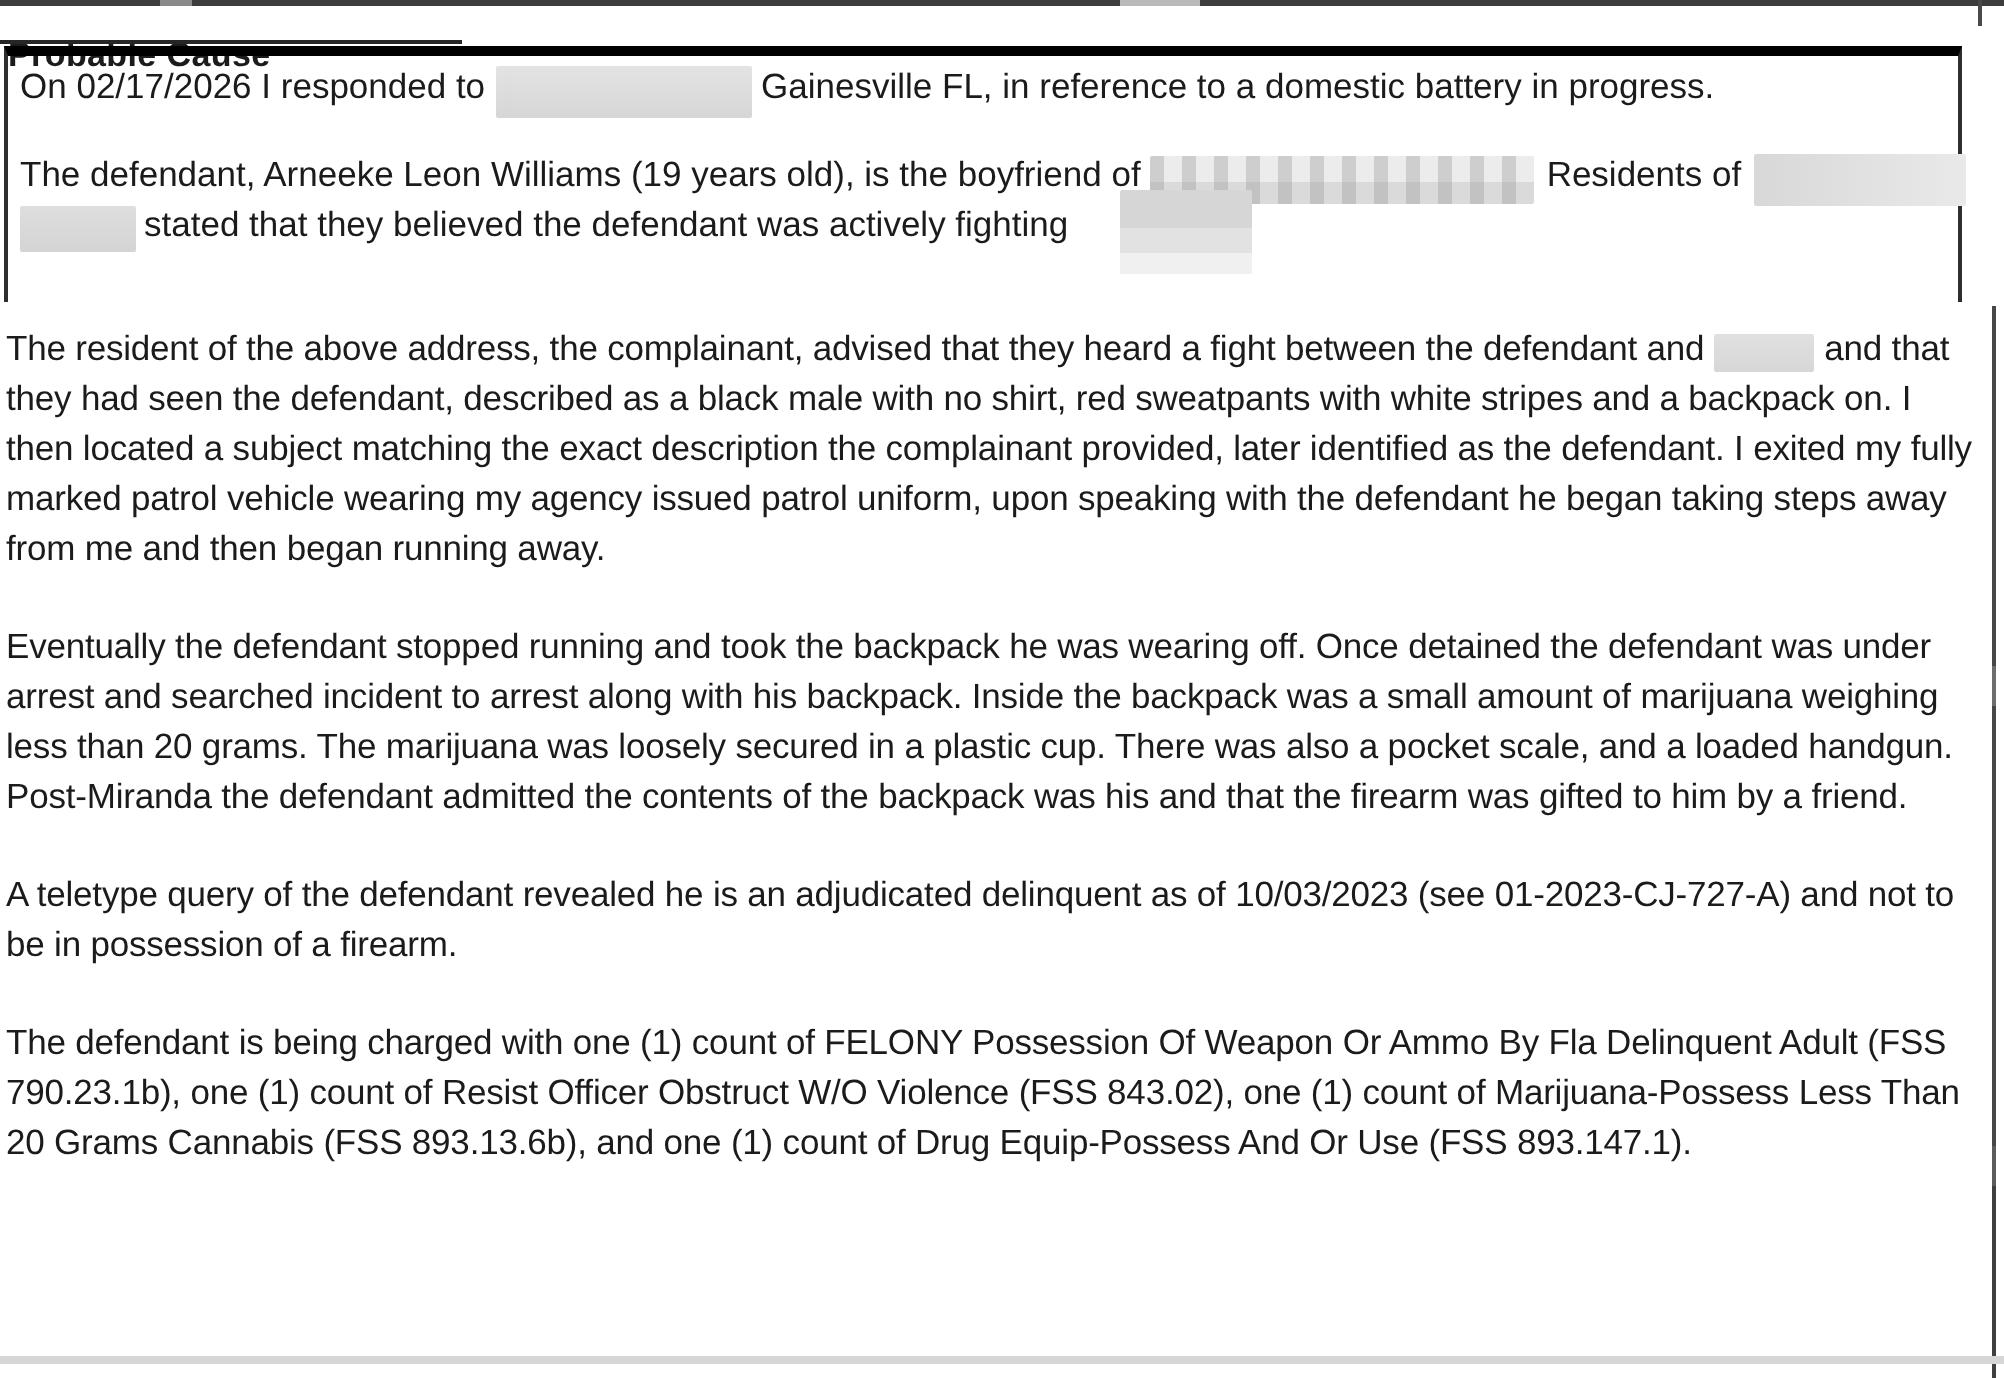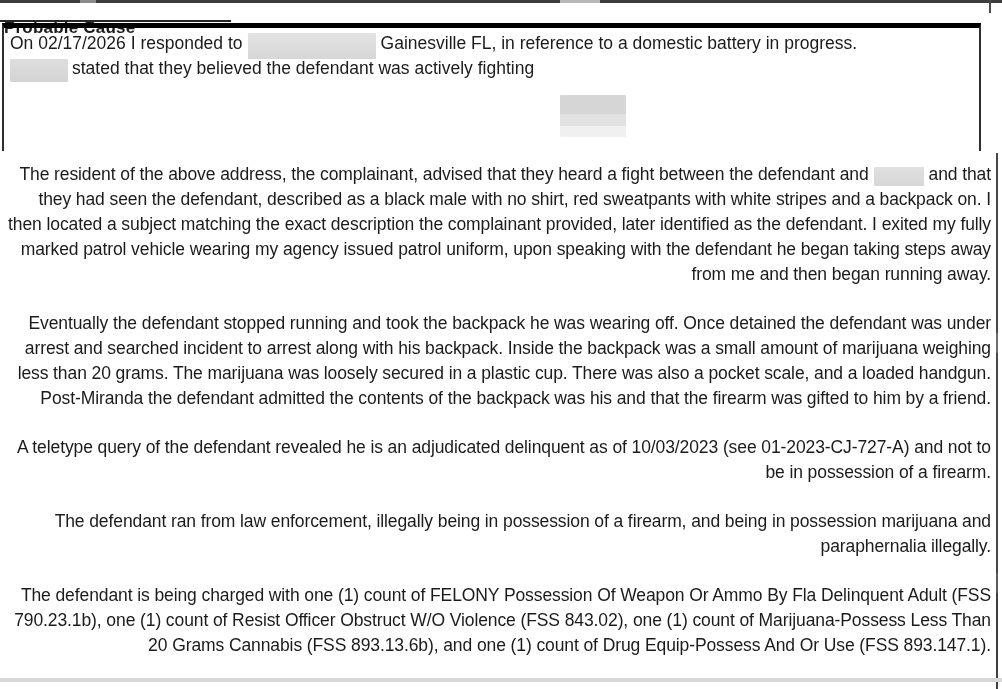--- a/index.html
+++ b/index.html
@@ -69,21 +69,21 @@
         background: linear-gradient(to bottom, #d6d6d6 45%, #e2e2e2 45% 75%, #f0f0f0 75%); }
   .r6 { width: 50px; height: 19px; margin: 0 5px -2px 5px;
         background: linear-gradient(to bottom, #e0e0e0, #d7d7d7); }
 
   
   .body-text {
     position: absolute; top: 162px; left: 3px; width: 988px;
     font-size: 17.5px; line-height: 25px;
     letter-spacing: -0.1px;
   }
-  .body-text p { margin: 0 0 24px 0; text-align: right; }
+  .body-text p { margin: 0 0 24px 0; }
 
   .right-rule {
     position: absolute; top: 153px; left: 996px; width: 2px; height: 536px;
     background: linear-gradient(to bottom,
       #474747 0 180px, #6d6d6d 180px 200px, #474747 200px 420px,
       #5c5c5c 420px 440px, #3f3f3f 440px 100%);
   }
   .bottom-rule {
     position: absolute; top: 678px; left: 0; width: 1002px; height: 4px;
     background: #d6d6d6;
@@ -97,32 +97,34 @@
   <div class="top-rule"></div>
   <div class="top-tick"></div>
 
   <h1 class="title">Probable Cause</h1>
   <div class="title-rule"></div>
 
   <div class="narrative-box">
     <p class="line-1">
       <span>On 02/17/2026 I responded to</span><span class="redact r1"></span><span>Gainesville FL, in reference to a domestic battery in progress.</span>
     </p>
+    <p class="line-a">
+      <span>The defendant, Arneeke Leon Williams (19 years old), is the boyfriend of</span><span class="redact r2"></span><span>Residents of</span><span class="redact r3"></span>
+    </p>
     <p class="line-b">
       <span class="redact r4"></span><span>stated that they believed the defendant was actively fighting</span>
     </p>
     <span class="redact r5"></span>
   </div>
 
   <div class="body-text">
     <p>
       <span>The resident of the above address, the complainant, advised that they heard a fight between the defendant and</span><span class="redact r6"></span><span>and that they had seen the defendant, described as a black male with no shirt, red sweatpants with white stripes and a backpack on. I then located a subject matching the exact description the complainant provided, later identified as the defendant. I exited my fully marked patrol vehicle wearing my agency issued patrol uniform, upon speaking with the defendant he began taking steps away from me and then began running away.</span>
     </p>
     <p>Eventually the defendant stopped running and took the backpack he was wearing off. Once detained the defendant was under arrest and searched incident to arrest along with his backpack. Inside the backpack was a small amount of marijuana weighing less than 20 grams. The marijuana was loosely secured in a plastic cup. There was also a pocket scale, and a loaded handgun. Post-Miranda the defendant admitted the contents of the backpack was his and that the firearm was gifted to him by a friend.</p>
     <p>A teletype query of the defendant revealed he is an adjudicated delinquent as of 10/03/2023 (see 01-2023-CJ-727-A) and not to be in possession of a firearm.</p>
-    <p>The defendant ran from law enforcement, illegally being in possession of a firearm, and being in possession marijuana and paraphernalia illegally.</p>
     <p>The defendant is being charged with one (1) count of FELONY Possession Of Weapon Or Ammo By Fla Delinquent Adult (FSS 790.23.1b), one (1) count of Resist Officer Obstruct W/O Violence (FSS 843.02), one (1) count of Marijuana-Possess Less Than 20 Grams Cannabis (FSS 893.13.6b), and one (1) count of Drug Equip-Possess And Or Use (FSS 893.147.1).</p>
   </div>
 
   <div class="right-rule"></div>
   <div class="bottom-rule"></div>
 
 </div>
 
 </body></html>

